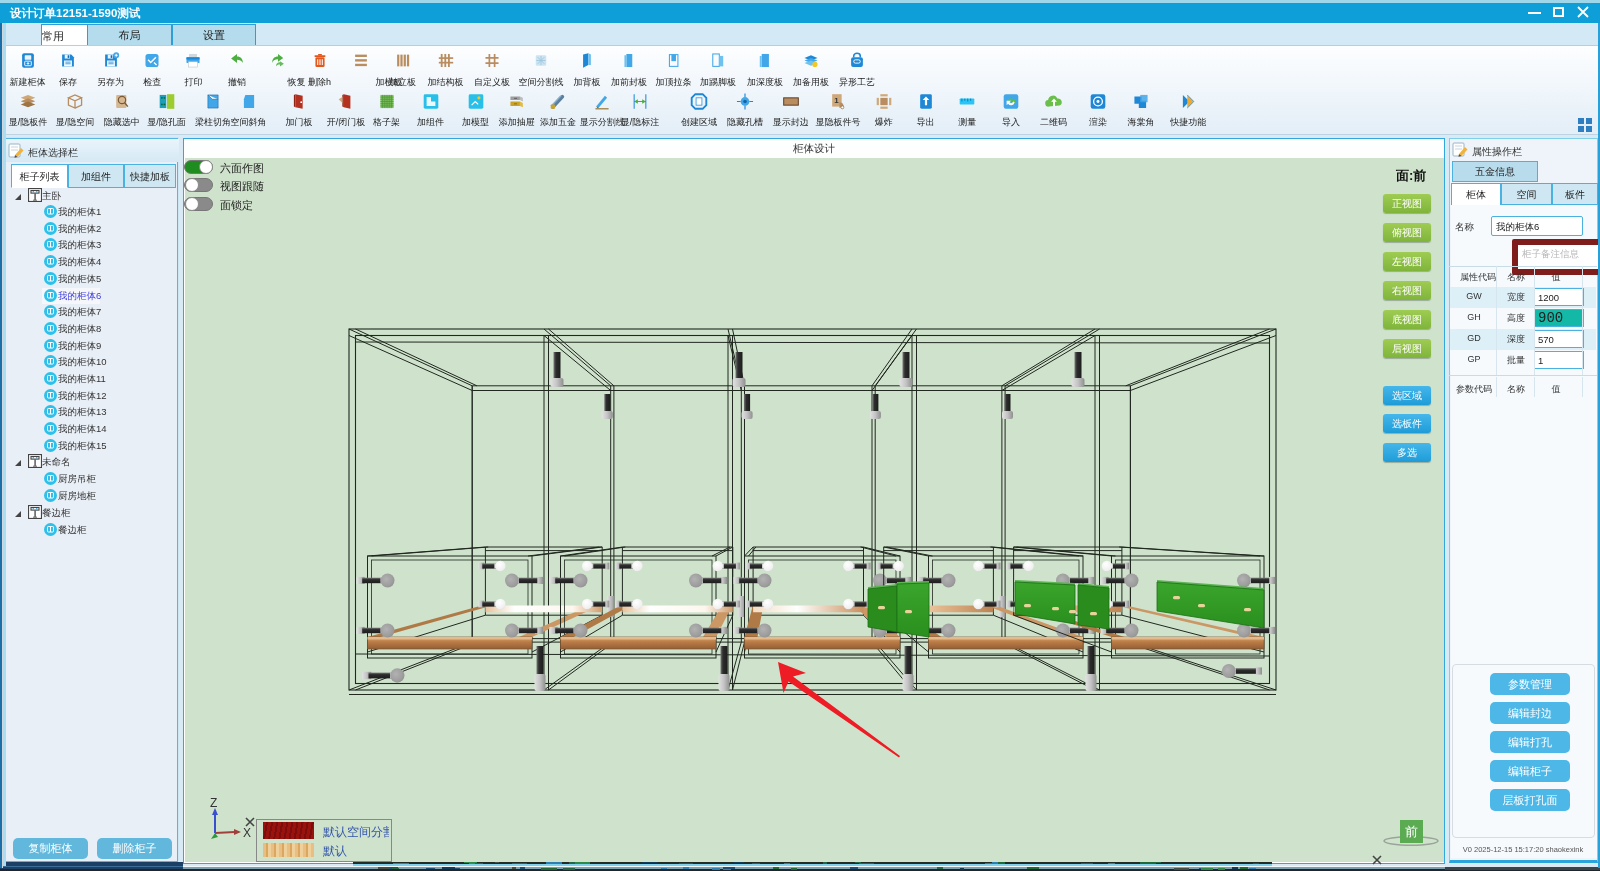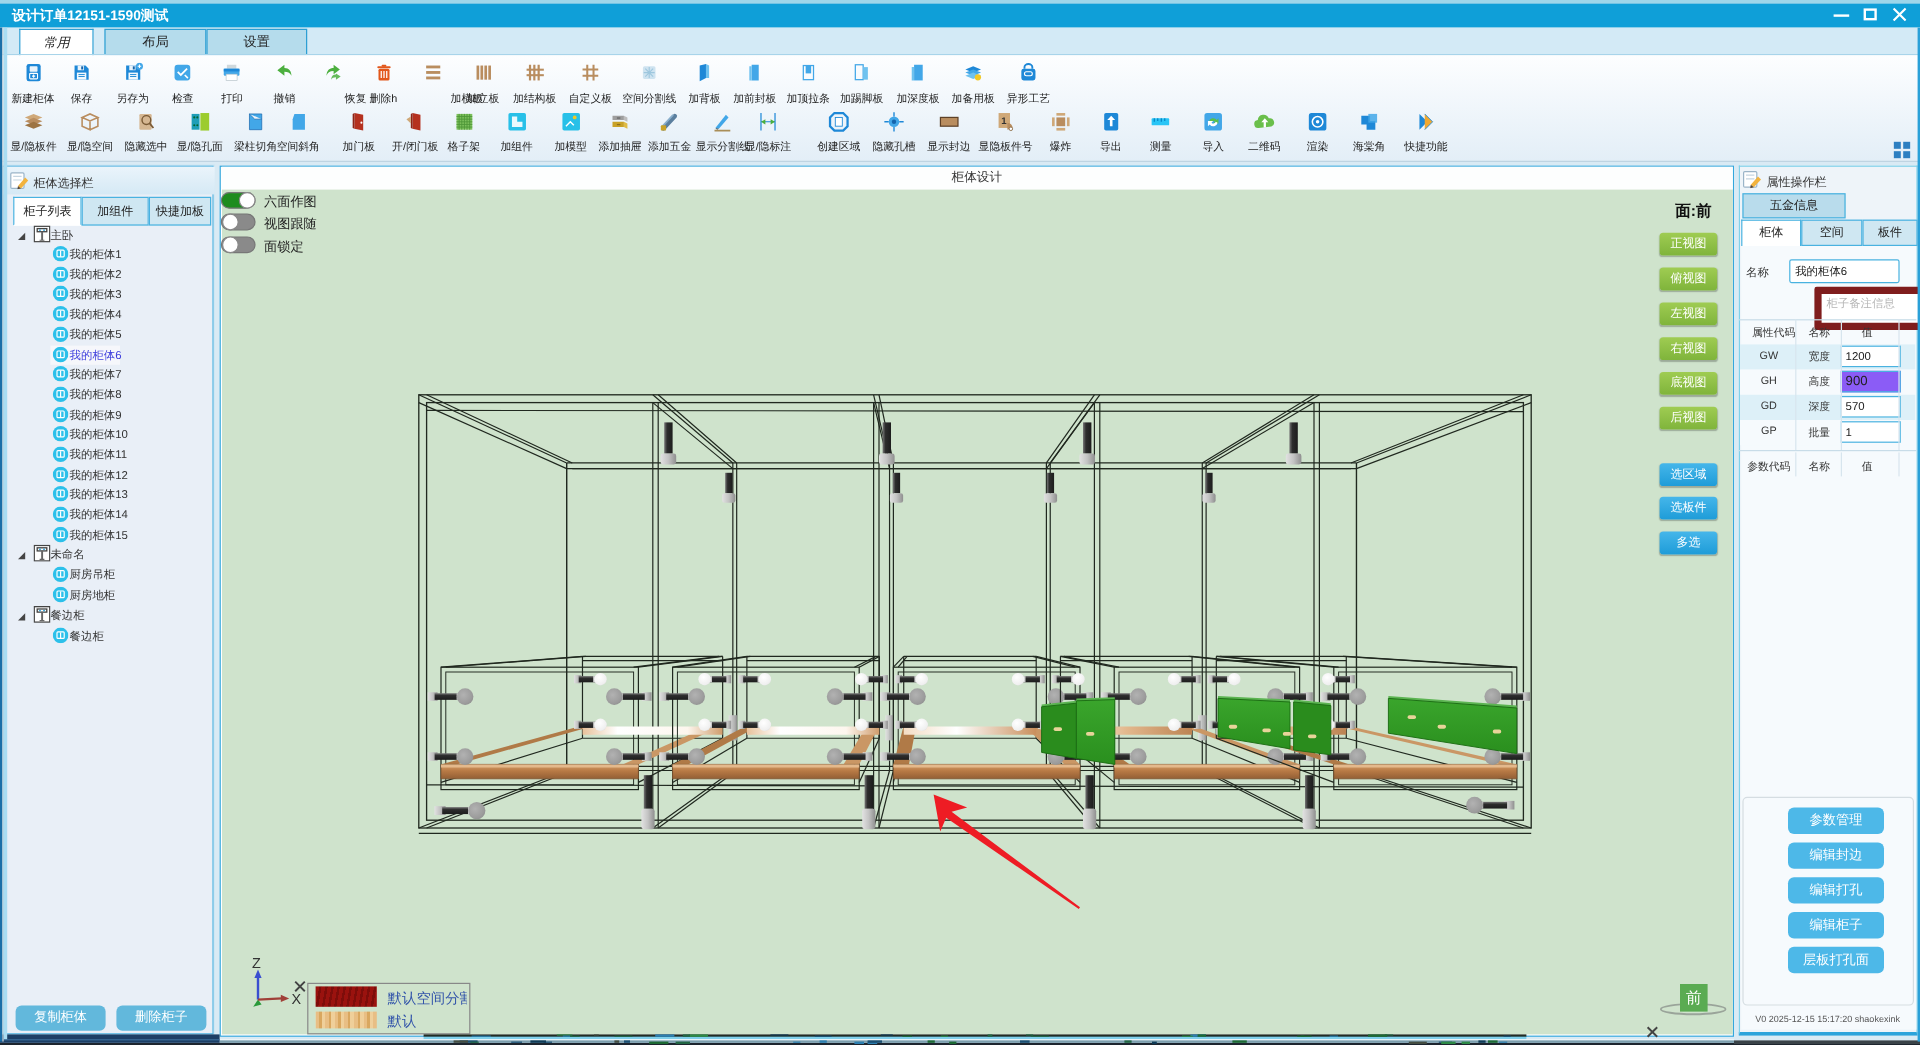--- a/index.html
+++ b/index.html
@@ -14,21 +14,21 @@
 <body>
 <div style="position:absolute;left:0;top:0;width:1600px;height:3px;background:#9ed6ea;"></div>
 <div style="position:absolute;left:0;top:3px;width:1600px;height:20px;background:#0f9fd8;"></div>
 <div style="position:absolute;left:10px;top:6px;font-size:11.5px;font-weight:bold;color:#fff;">设计订单12151-1590测试</div>
 <div style="position:absolute;left:1528px;top:12px;width:13px;height:2px;background:#fff;"></div>
 <div style="position:absolute;left:1553px;top:7px;width:11px;height:10px;border:2px solid #fff;"></div>
 <svg class="abs" style="left:1577px;top:6px" width="12" height="12">
     <path d="M1 1 L11 11 M11 1 L1 11" stroke="#fff" stroke-width="1.8"></path>
   </svg>
 <div style="position:absolute;left:0;top:23px;width:1600px;height:23px;background:#d3eaf6;"></div>
-<div style="position:absolute;left:16px;top:24px;width:62px;height:23px;background:#fff;border:1px solid #2d9fd4;border-bottom:none;font-size:11px;color:#222;text-align:center;line-height:22px;font-style:italic;">常用</div>
+<div style="position:absolute;left:41px;top:24px;width:62px;height:23px;background:#fff;border:1px solid #2d9fd4;border-bottom:none;font-size:11px;color:#222;line-height:22px;">常用</div>
 <div style="position:absolute;left:87px;top:24px;width:85px;height:22px;background:#b5dcec;border:1px solid #2d9fd4;font-size:11px;color:#222;text-align:center;line-height:21px;">布局</div>
 <div style="position:absolute;left:172px;top:24px;width:84px;height:22px;background:#b5dcec;border:1px solid #2d9fd4;font-size:11px;color:#222;text-align:center;line-height:21px;">设置</div>
 <div style="position:absolute;left:0;top:45px;width:1600px;height:1px;background:#a8d4ea;"></div>
 <div style="position:absolute;left:0;top:46px;width:1600px;height:89px;background:linear-gradient(#fdfeff,#e3eef7);border-bottom:1px solid #bfd4e2;"></div>
 <div class="ico" style="left:27.5px;top:52px;"><svg width="17" height="17" viewBox="0 0 26 26">
       <rect x="4" y="2" width="18" height="22" rx="3" fill="#1e88d7"></rect>
       <rect x="8" y="5" width="10" height="7" rx="1" fill="#fff" opacity="0.9"></rect>
       <rect x="8" y="14" width="10" height="7" rx="1" fill="none" stroke="#fff" stroke-width="1.4"></rect>
       <line x1="13" y1="15.5" x2="13" y2="19.5" stroke="#fff" stroke-width="1.4"></line>
       <line x1="11" y1="17.5" x2="15" y2="17.5" stroke="#fff" stroke-width="1.4"></line>
@@ -993,21 +993,21 @@
 <div style="position:absolute;left:1452px;top:271px;width:44px;font-size:9px;color:#333;text-align:right;">属性代码</div>
 <div style="position:absolute;left:1498px;top:271px;width:36px;font-size:9px;color:#333;text-align:center;">名称</div>
 <div style="position:absolute;left:1536px;top:271px;width:40px;font-size:9px;color:#333;text-align:center;">值</div>
 <div style="position:absolute;left:1450px;top:287px;width:146px;height:21px;background:#ddf0f8;"></div>
 <div style="position:absolute;left:1452px;top:291px;width:44px;font-size:9px;color:#333;text-align:center;">GW</div>
 <div style="position:absolute;left:1498px;top:291px;width:36px;font-size:9px;color:#333;text-align:center;">宽度</div>
 <div style="position:absolute;left:1534px;top:288px;width:50px;height:18px;background:#fff;border:1px solid #49b2e0;font-size:9.5px;color:#222;line-height:17px;padding-left:3px;">1200</div>
 <div style="position:absolute;left:1450px;top:308px;width:146px;height:21px;background:#f6fafd;"></div>
 <div style="position:absolute;left:1452px;top:312px;width:44px;font-size:9px;color:#333;text-align:center;">GH</div>
 <div style="position:absolute;left:1498px;top:312px;width:36px;font-size:9px;color:#333;text-align:center;">高度</div>
-<div style="position:absolute;left:1534px;top:309px;width:50px;height:18px;background:#8b5cf6;border:1px solid #49b2e0;font-size:11px;color:#222;line-height:17px;padding-left:3px;">900</div>
+<div style="position:absolute;left:1534px;top:309px;width:50px;height:18px;background:#14b8a6;border:1px solid #49b2e0;font-size:14px;color:#222;line-height:17px;padding-left:3px;font-family:Liberation Mono, monospace;">900</div>
 <div style="position:absolute;left:1450px;top:329px;width:146px;height:21px;background:#ddf0f8;"></div>
 <div style="position:absolute;left:1452px;top:333px;width:44px;font-size:9px;color:#333;text-align:center;">GD</div>
 <div style="position:absolute;left:1498px;top:333px;width:36px;font-size:9px;color:#333;text-align:center;">深度</div>
 <div style="position:absolute;left:1534px;top:330px;width:50px;height:18px;background:#fff;border:1px solid #49b2e0;font-size:9.5px;color:#222;line-height:17px;padding-left:3px;">570</div>
 <div style="position:absolute;left:1450px;top:350px;width:146px;height:21px;background:#f6fafd;"></div>
 <div style="position:absolute;left:1452px;top:354px;width:44px;font-size:9px;color:#333;text-align:center;">GP</div>
 <div style="position:absolute;left:1498px;top:354px;width:36px;font-size:9px;color:#333;text-align:center;">批量</div>
 <div style="position:absolute;left:1534px;top:351px;width:50px;height:18px;background:#fff;border:1px solid #49b2e0;font-size:9.5px;color:#222;line-height:17px;padding-left:3px;">1</div>
 <div style="position:absolute;left:1449px;top:375px;width:148px;height:1px;background:#c8dce8;"></div>
 <div style="position:absolute;left:1496px;top:266px;width:1px;height:109px;background:#d7e5ee;"></div>

